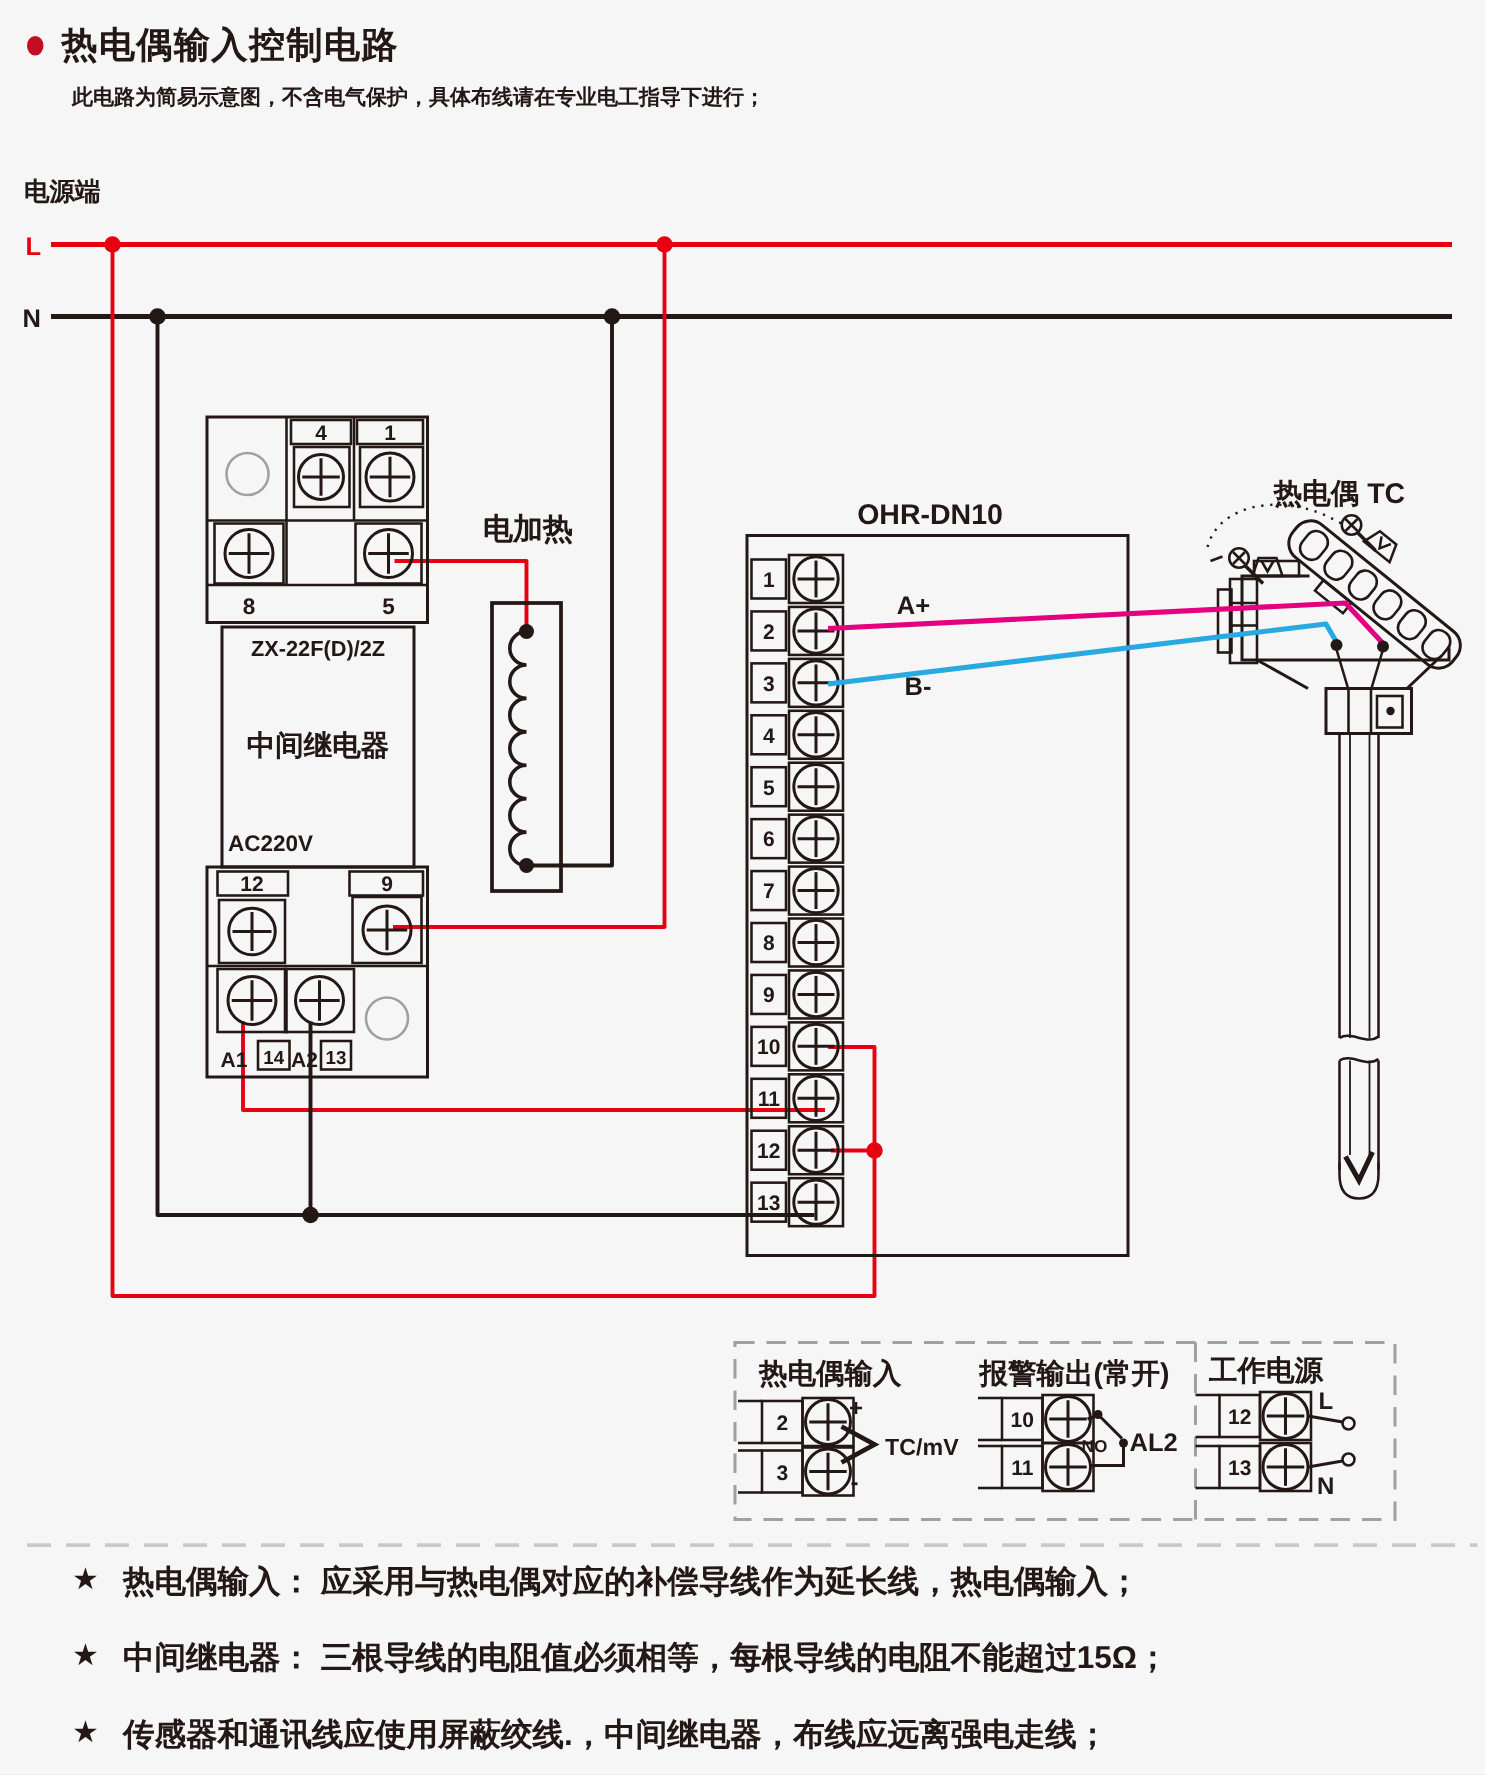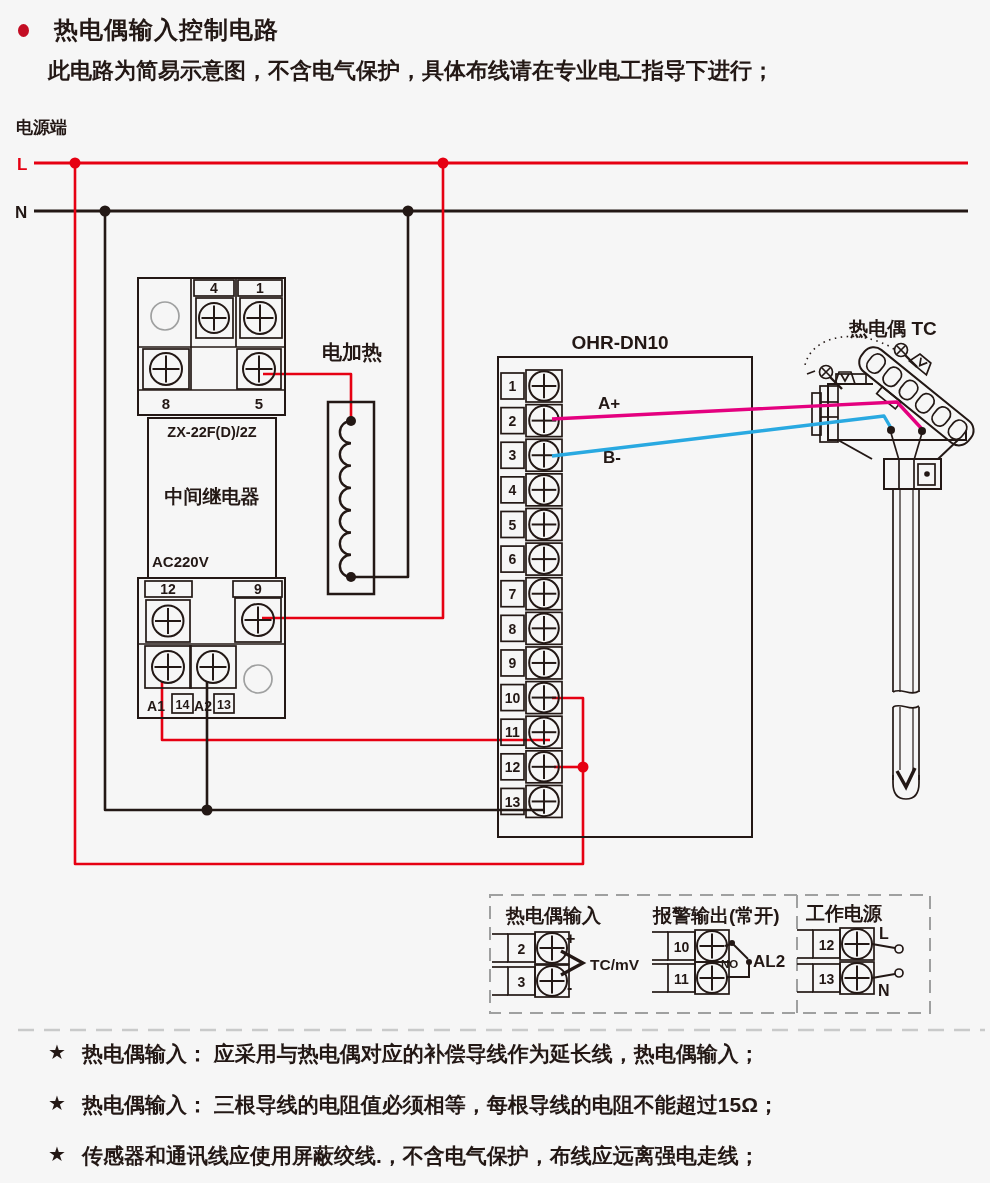--- a/index.html
+++ b/index.html
@@ -1,21 +1,21 @@
 <!DOCTYPE html>
 <html><head>
 <meta charset="utf-8">
 <style>
   html,body{margin:0;padding:0;background:#e9e9e9;}
   .page{position:relative;width:990px;height:1183px;background:#f6f6f6;overflow:hidden;
         font-family:"Liberation Sans","DejaVu Sans",sans-serif;color:#231815;}
   .title-row{position:absolute;left:18px;top:14px;display:flex;align-items:center;gap:12px;}
   .bullet{width:11px;height:13px;border-radius:50%;background:#c30d23;display:inline-block;}
-  .title{font-size:24px;font-weight:700;letter-spacing:1px;margin-left:13px;}
-  .subtitle{position:absolute;left:48px;top:56px;font-size:22px;font-weight:700;}
+  .title{font-size:24px;font-weight:700;letter-spacing:1px;}
+  .subtitle{position:absolute;left:48px;top:56px;font-size:14px;font-weight:700;}
   .notes{position:absolute;left:48px;top:1040px;width:920px;}
   .note{display:flex;align-items:flex-start;gap:16px;font-size:21px;font-weight:700;margin-bottom:23px;}
   .note .star{font-size:20px;}
   svg.dia{position:absolute;left:0;top:0;}
   svg text{font-family:"Liberation Sans","DejaVu Sans",sans-serif;fill:#231815;}
   .ln{fill:none;stroke:#231815;stroke-width:2;}
   .thin{stroke-width:1.7;}
   .gray{stroke:#9fa0a0;}
   .wireR{fill:none;stroke:#e60012;stroke-width:2.6;stroke-linejoin:round;}
   .wireK{fill:none;stroke:#231815;stroke-width:2.6;stroke-linejoin:round;}
@@ -450,20 +450,20 @@
     <line x1="18" y1="1030" x2="985" y2="1030" style="stroke:#c9caca;stroke-width:2.5;stroke-dasharray:16 10"></line>
   </svg>
 
   <div class="notes">
     <div class="note">
       <span class="star">★</span>
       <span>热电偶输入： 应采用与热电偶对应的补偿导线作为延长线，热电偶输入；</span>
     </div>
     <div class="note">
       <span class="star">★</span>
-      <span>热电偶输入： 三根导线的电阻值必须相等，每根导线的电阻不能超过15Ω；</span>
+      <span>中间继电器： 三根导线的电阻值必须相等，每根导线的电阻不能超过15Ω；</span>
     </div>
     <div class="note">
       <span class="star">★</span>
-      <span>传感器和通讯线应使用屏蔽绞线.，不含电气保护，布线应远离强电走线；</span>
+      <span>传感器和通讯线应使用屏蔽绞线.，中间继电器，布线应远离强电走线；</span>
     </div>
   </div>
 </div>
 
 </body></html>

